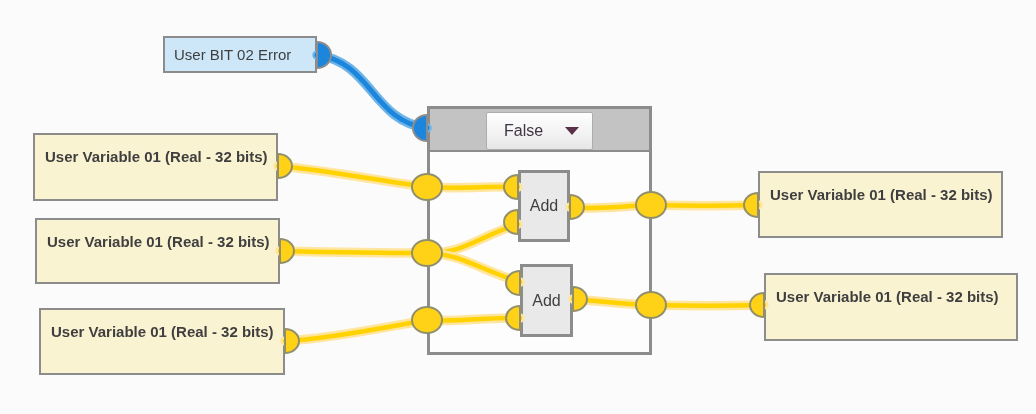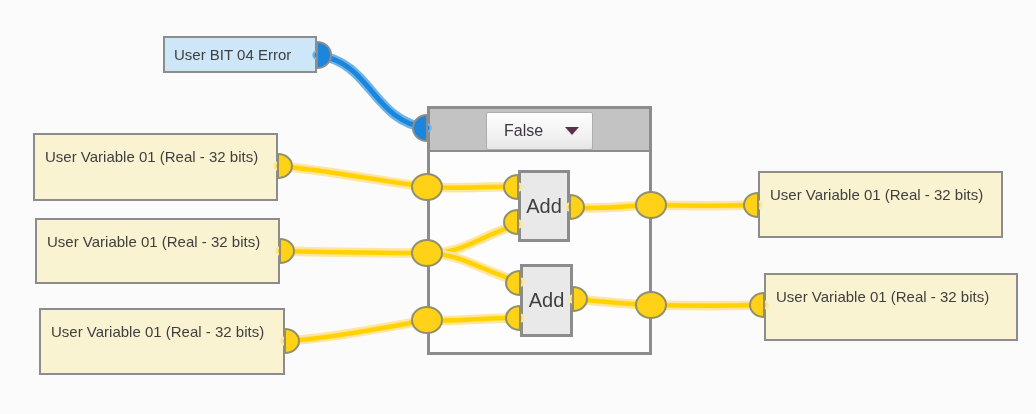--- a/index.html
+++ b/index.html
@@ -11,21 +11,21 @@
     overflow:hidden;
   }
   .node{
     position:absolute;
     box-sizing:border-box;
     border:2px solid var(--node-border,#8c8c8c);
     color:var(--text,#3f3f3f);
     font-size:15px;
     line-height:25px;
   }
-  .node-cream{background:var(--node-cream,#faf3d2);padding:9px 6px 8px 10px;}
+  .node-cream{background:var(--node-cream,#faf3d2);padding:9px 6px 8px 10px;font-weight:bold;}
   .node-blue{
     background:var(--node-blue,#cde7f8);
     display:flex;align-items:center;
     padding-left:9px;
     font-size:15px;
   }
   .top-box{left:163px;top:36px;width:154px;height:37px;}
   .in1{left:33px;top:133px;width:245px;height:68px;}
   .in2{left:35px;top:218px;width:245px;height:66px;}
   .in3{left:39px;top:308px;width:246px;height:67px;}
@@ -62,21 +62,21 @@
     border-left:7px solid transparent;
     border-right:7px solid transparent;
     border-top:8px solid var(--dropdown-arrow,#5a3148);
   }
   .op{
     position:absolute;
     box-sizing:border-box;
     background:var(--op-bg,#e9e9e9);
     border:3px solid var(--node-border,#8c8c8c);
     display:flex;align-items:center;justify-content:center;
-    font-size:20px;
+    font-size:16px;
     color:var(--text,#3f3f3f);
     text-align:center;
   }
   .op1{left:518px;top:170px;width:52px;height:72px;}
   .op2{left:520px;top:264px;width:53px;height:73px;}
   .wire-layer{
     position:absolute;left:0;top:0;
     pointer-events:none;
   }
   .halo-y{fill:none;stroke:var(--wire-yellow-halo,#ffe59e);stroke-width:9.5;stroke-linecap:round;}
@@ -101,21 +101,21 @@
   </div>
 
   <div class="op op1">
     <span>Add</span>
   </div>
   <div class="op op2">
     <span>Add</span>
   </div>
 
   <div class="node node-blue top-box">
-    <span>User BIT 04 Error</span>
+    <span>User BIT 02 Error</span>
   </div>
   <div class="node node-cream in1">
     <span>User Variable 01 (Real - 32 bits)</span>
   </div>
   <div class="node node-cream in2">
     <span>User Variable 01 (Real - 32 bits)</span>
   </div>
   <div class="node node-cream in3">
     <span>User Variable 01 (Real - 32 bits)</span>
   </div>

